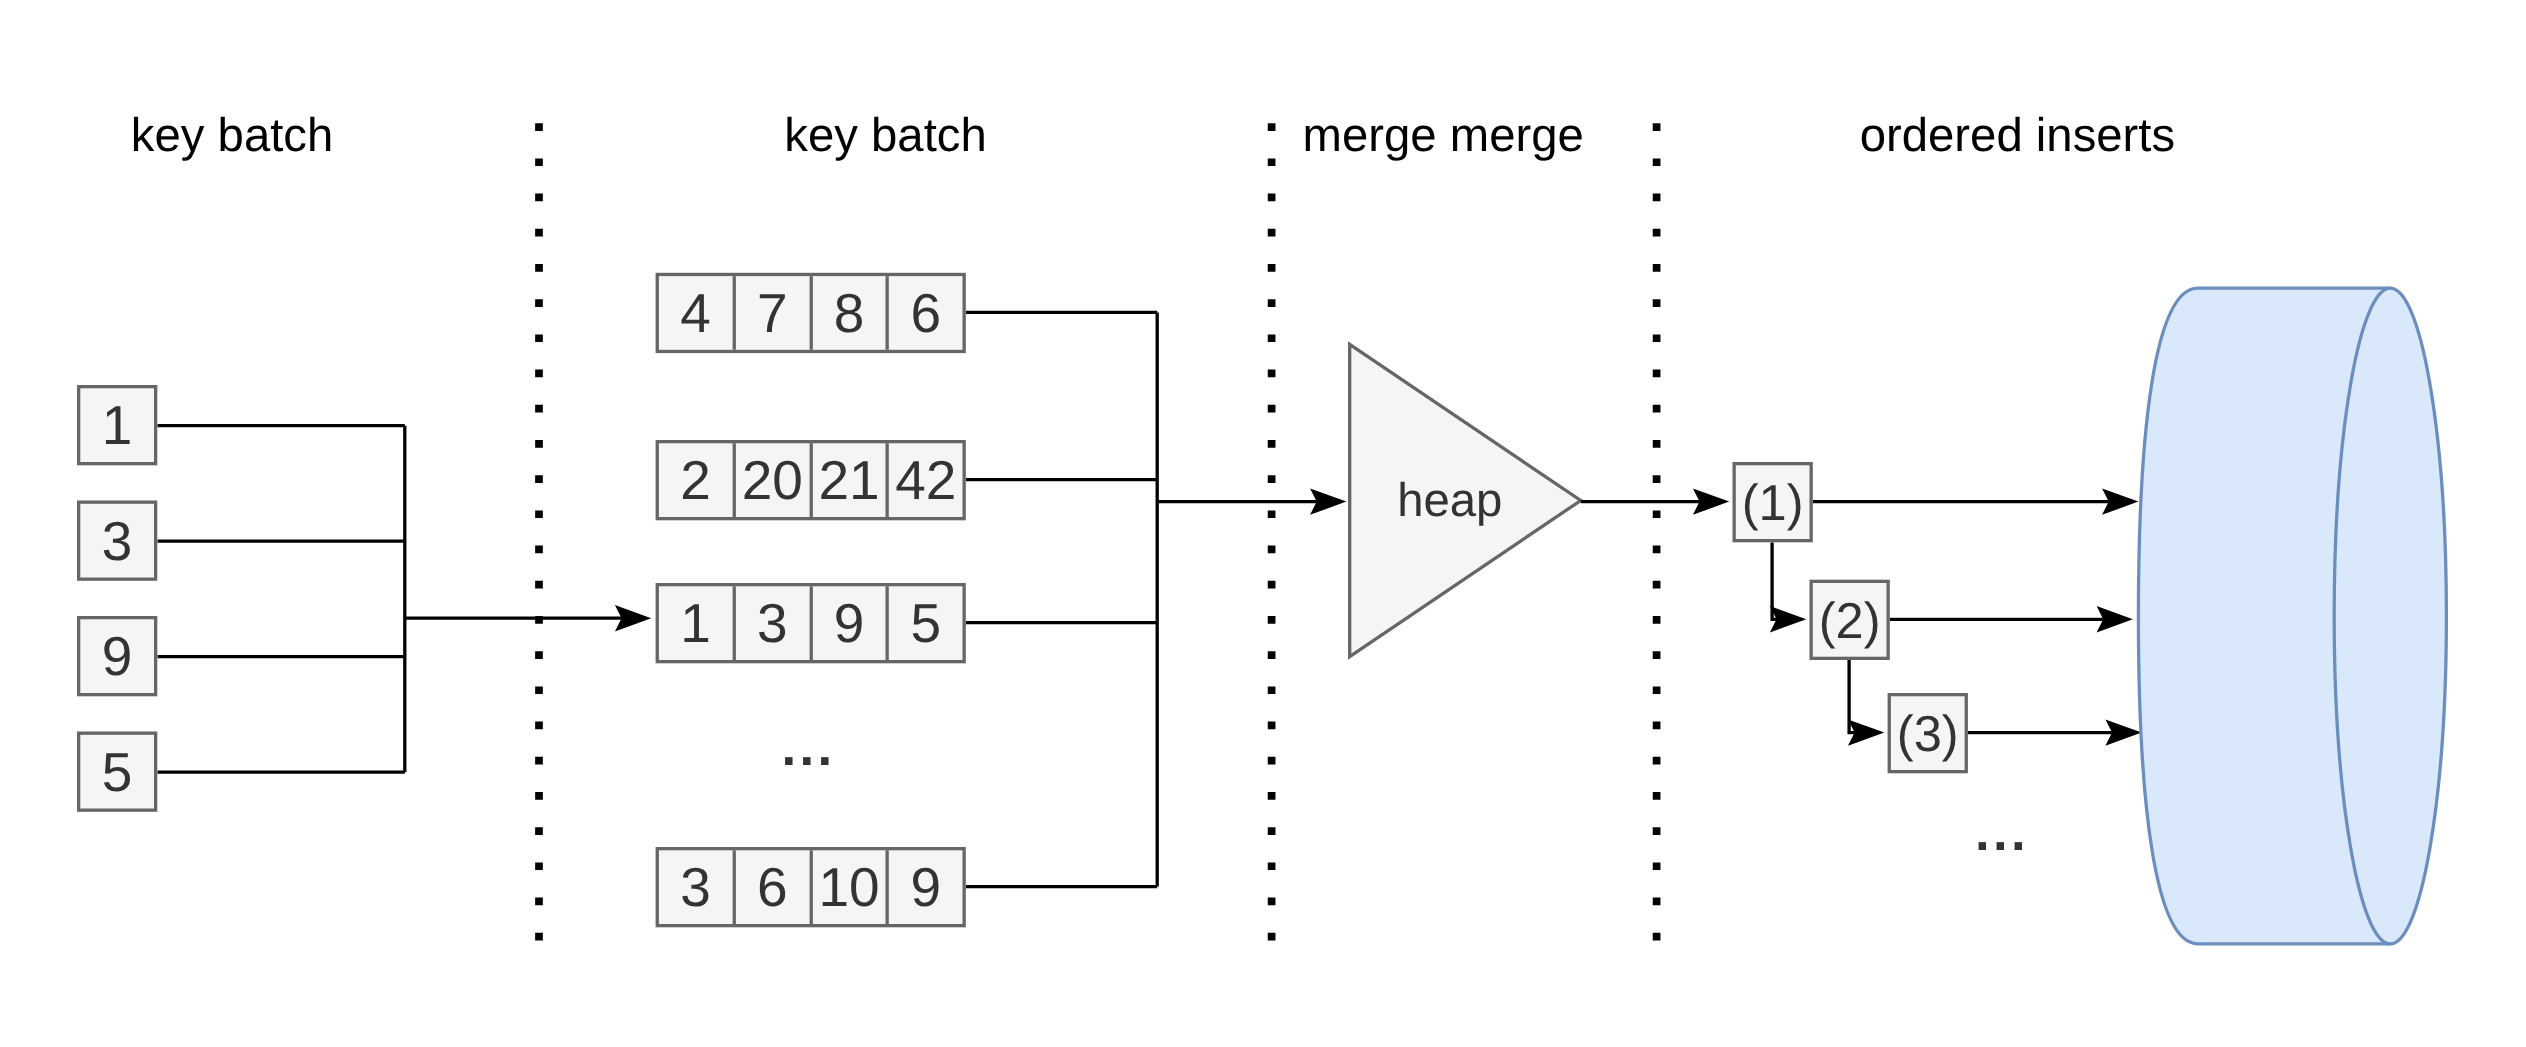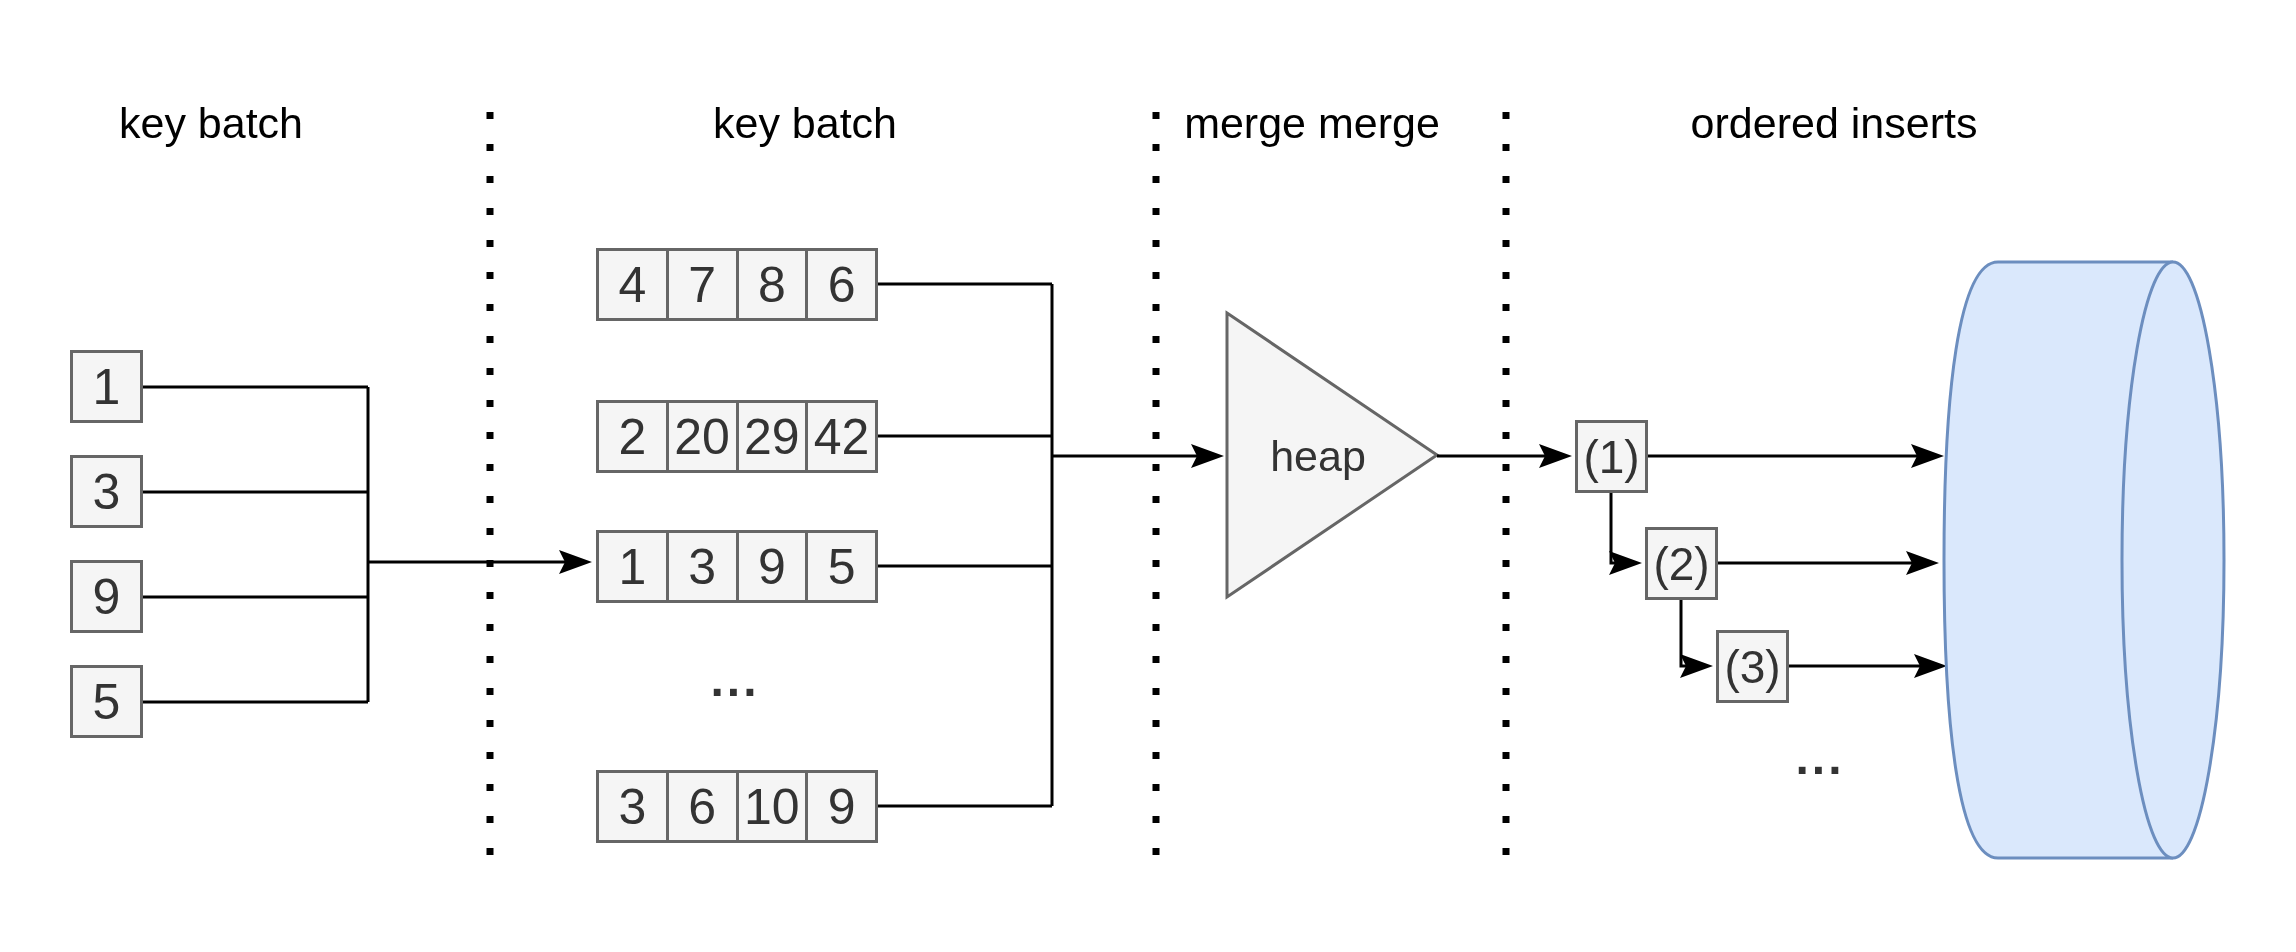--- a/index.html
+++ b/index.html
@@ -121,21 +121,21 @@
 
   <div class="filerow" style="left:596px;top:248px">
     <div class="cell">4</div>
     <div class="cell">7</div>
     <div class="cell">8</div>
     <div class="cell">6</div>
   </div>
   <div class="filerow" style="left:596px;top:400px">
     <div class="cell">2</div>
     <div class="cell">20</div>
-    <div class="cell">29</div>
+    <div class="cell">21</div>
     <div class="cell">42</div>
   </div>
   <div class="filerow" style="left:596px;top:530px">
     <div class="cell">1</div>
     <div class="cell">3</div>
     <div class="cell">9</div>
     <div class="cell">5</div>
   </div>
   <div class="filerow" style="left:596px;top:770px">
     <div class="cell">3</div>

